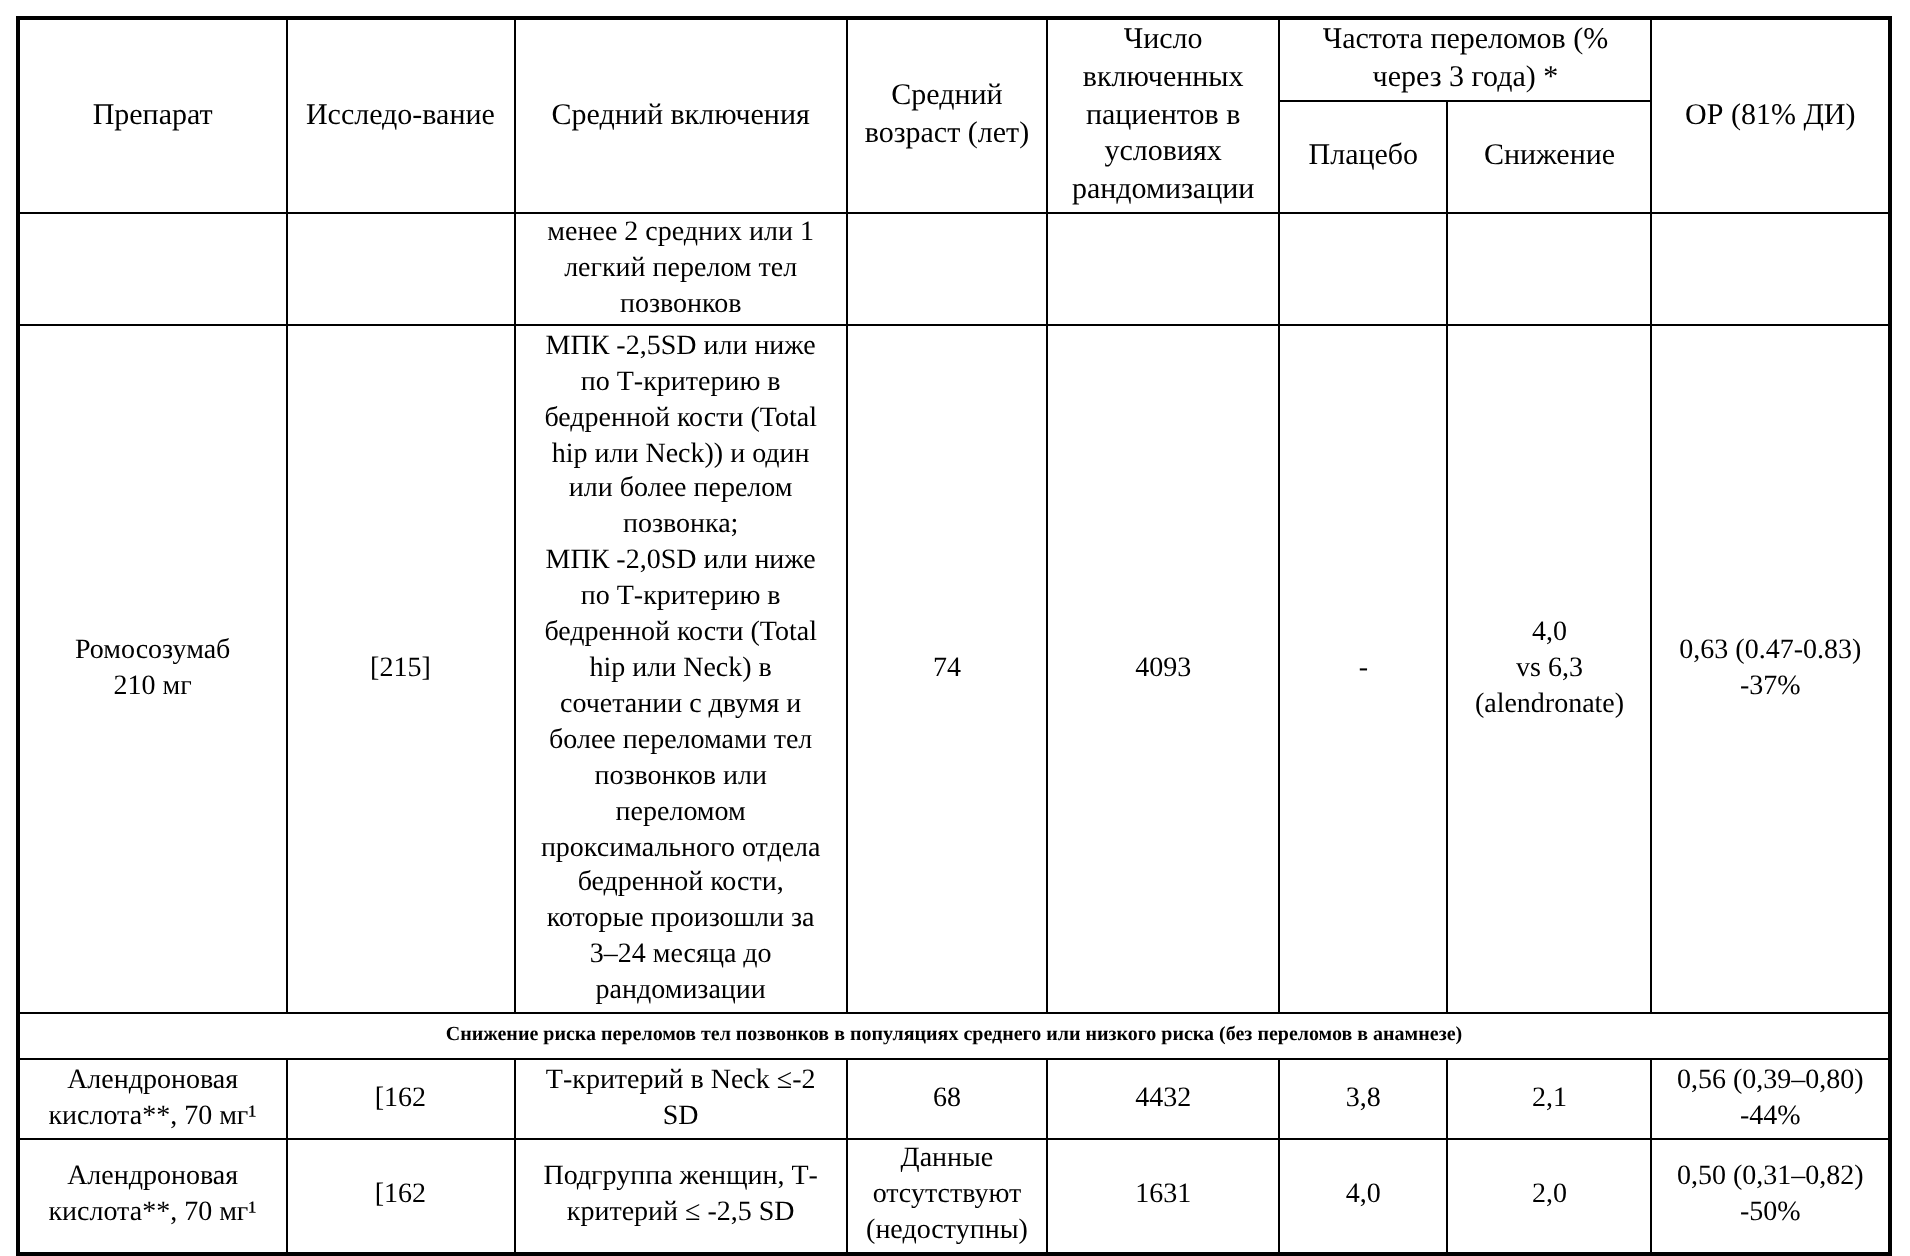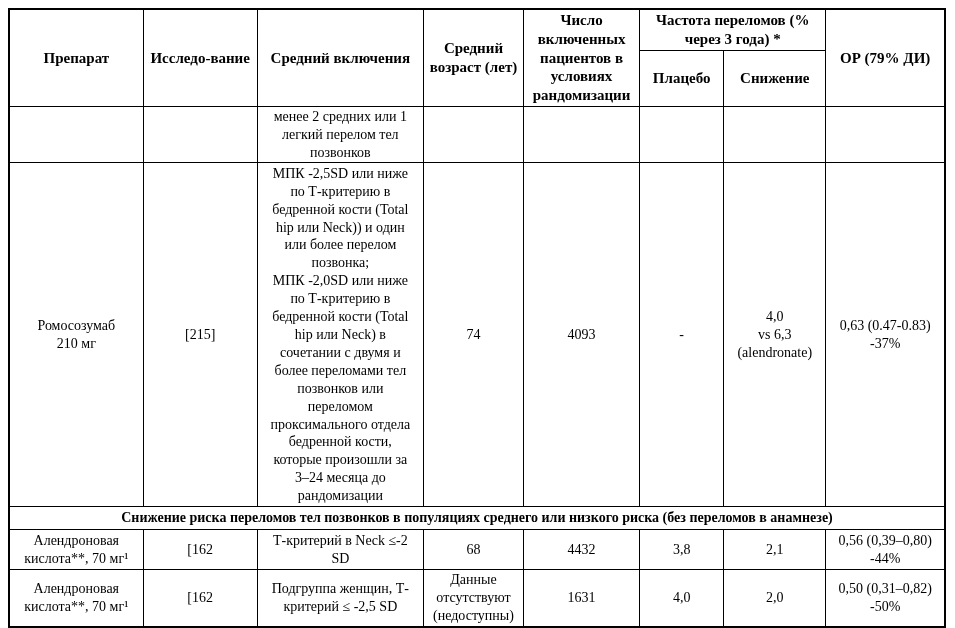--- a/index.html
+++ b/index.html
@@ -22,31 +22,31 @@
   }
   .data-table th, .data-table td {
     border: 1px solid #000;
     text-align: center;
     vertical-align: middle;
     padding: 1px 3px;
     white-space: pre-line;
     overflow: hidden;
   }
   .data-table th {
-    font-weight: bold;
+    font-weight: normal;
     font-size: 15px;
     line-height: 1.25;
   }
   .data-table td {
     font-size: 14px;
     line-height: 1.28;
   }
   tr.section-row td {
     font-weight: bold;
-    font-size: 14px;
+    font-size: 10px;
     line-height: 1.2;
     padding: 2px 3px;
   }
   
   tr.hdr-top    { height: 40px; }
   tr.hdr-sub    { height: 55px; }
   tr.row-empty  { height: 56px; }
   tr.row-romo   { height: 344px; }
   tr.section-row{ height: 23px; }
   tr.row-alen1  { height: 40px; }
@@ -68,21 +68,21 @@
       <col style="width:119px">
     </colgroup>
     <thead>
       <tr class="hdr-top">
         <th rowspan="2">Препарат</th>
         <th rowspan="2">Исследо-вание</th>
         <th rowspan="2">Средний включения</th>
         <th rowspan="2">Средний возраст (лет)</th>
         <th rowspan="2">Число включенных пациентов в условиях рандомизации</th>
         <th colspan="2">Частота переломов (% через 3 года) *</th>
-        <th rowspan="2">ОР (79% ДИ)</th>
+        <th rowspan="2">ОР (81% ДИ)</th>
       </tr>
       <tr class="hdr-sub">
         <th>Плацебо</th>
         <th>Снижение</th>
       </tr>
     </thead>
     <tbody>
       <tr class="row-empty">
         <td></td>
         <td></td>

